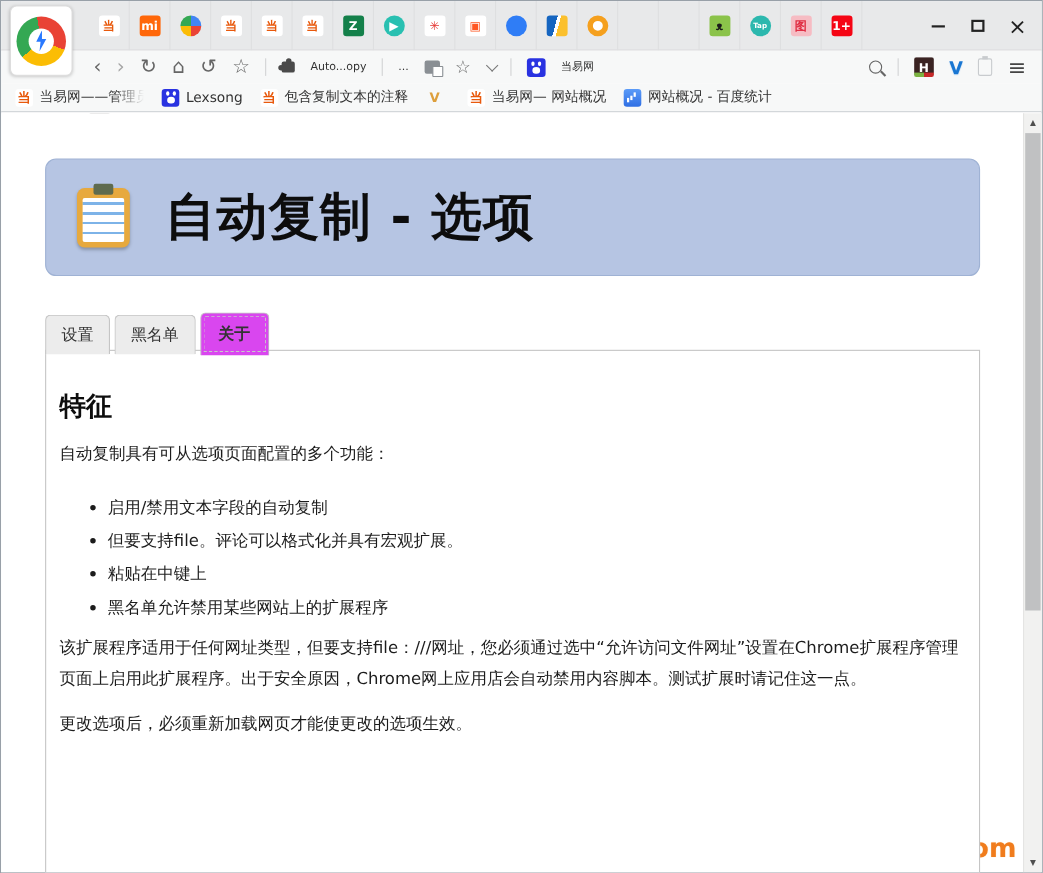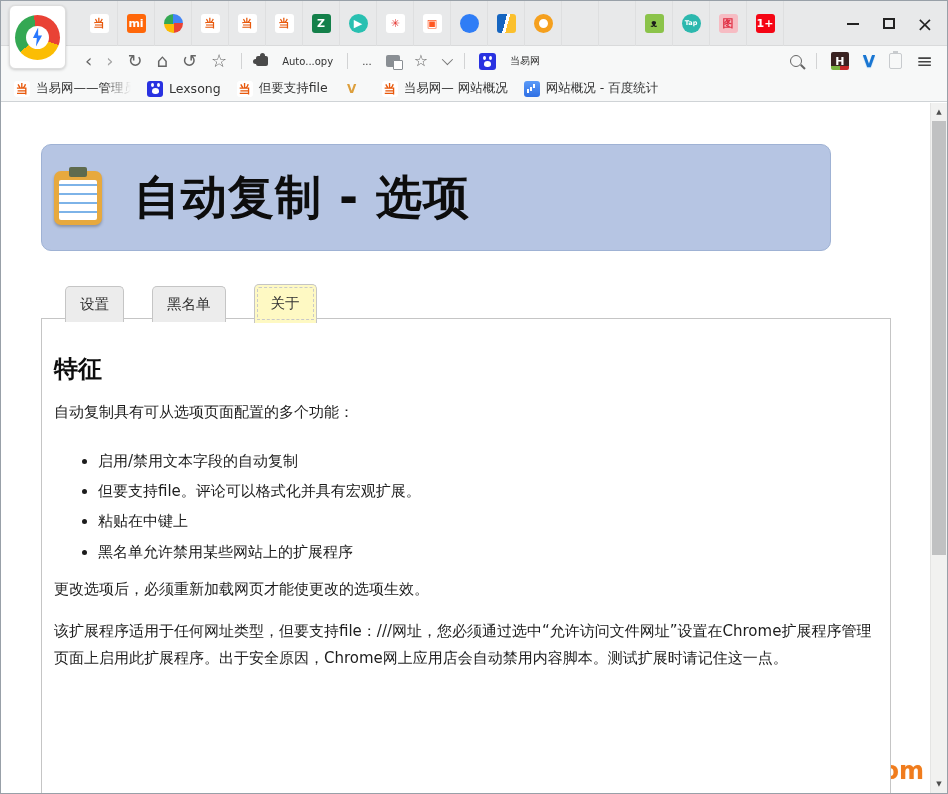--- a/index.html
+++ b/index.html
@@ -89,35 +89,35 @@
     background:#fff; border-radius:50% 50% 45% 45%; }
   .favicon.baiduicon::after { content:""; position:absolute; left:3.5px; top:2.5px; width:3px; height:4px;
     background:#fff; border-radius:50%; box-shadow:6px 0 0 #fff; }
   .favicon.tongji { background:linear-gradient(#5b9bf8,#2f6fe4); border-radius:3px; position:relative; }
   .favicon.tongji::before { content:""; position:absolute; left:3px; bottom:4px; width:2px; height:4px; background:#fff;
     box-shadow:3px -2px 0 #fff,6px -5px 0 #fff; }
   .favicon.vletter { background:transparent; }
 
   
   .page { position:absolute; top:102px; left:0; right:0; bottom:0; background:#fff; }
-  .banner { position:absolute; left:40px; top:41px; width:790px; height:107px;
-    border-radius:10px; border:1px solid #9fb2d4; display:flex; align-items:center; padding-left:12px; }
+  .banner { position:absolute; left:40px; top:41px; width:850px; height:107px;
+    border-radius:10px; border:1px solid #9fb2d4; display:flex; align-items:center; padding-left:28px; }
   .clip-emoji { width:48px; height:54px; background:#e7a93e; border-radius:7px; position:relative; flex:none;
     box-shadow:0 2px 3px rgba(0,0,0,.25); }
   .clip-emoji::before { content:""; position:absolute; left:5px; top:9px; right:5px; bottom:5px; background:
     linear-gradient(#fff 0 0) , #fff; background:
     repeating-linear-gradient(#ffffff 0 4px,#7db3e8 4px 6px,#ffffff 6px 9px); border-radius:2px; background-color:#fff; }
   .clip-emoji::after { content:""; position:absolute; left:15px; top:-4px; width:18px; height:10px;
     background:#5f6b4e; border-radius:2px; }
   .banner-title { font-size:46px; font-weight:bold; color:#0d0d0d; margin-left:32px; letter-spacing:1px; }
 
   .ui-tabs { position:absolute; left:40px; top:181px; display:flex; gap:4px; align-items:flex-end; z-index:3; }
   .ui-tab { background:#ececec; border:1px solid #c5c5c5; border-bottom:none; border-radius:5px 5px 0 0;
-    padding:8px 14px 8px; font-size:14.5px; color:#333; cursor:pointer;margin-left:24px; }
-  .ui-tab.active { background:#fef9c3; padding:9px 16px 10px; margin-bottom:-1px; font-weight:normal;
+    padding:8px 14px 8px; font-size:14.5px; color:#333; cursor:pointer; }
+  .ui-tab.active { background:#d946ef; padding:9px 16px 10px; margin-bottom:-1px; font-weight:bold;
     outline:1px dashed #c9c9c9; outline-offset:-4px; }
 
   .panel { position:absolute; left:40px; top:215px; width:850px; height:560px; background:#fff;
     border:1px solid #c5c5c5; padding:8px 16px 0 12px; font-size:15px; color:#1c1c1c; z-index:1; }
   .panel p { line-height:1.85; margin:14px 0; }
   .panel h2 { font-size:24px; font-weight:bold; margin:26px 0 14px; color:#0d0d0d; }
   .panel ul { margin:24px 0 12px; padding-left:44px; }
   .panel li { margin-bottom:10px; line-height:1.35; }
   a.link { color:#1a1ae0; text-decoration:none; cursor:pointer; }
 
@@ -249,21 +249,21 @@
 <div class="bm-item fade">
     <span class="favicon square" style="background: rgb(255, 255, 255); color: rgb(232, 89, 12);">当</span>
     <span class="bm-label">当易网——管理员登</span>
   </div>
     <div class="bm-item">
     <span class="favicon baiduicon"></span>
     <span class="bm-label">Lexsong</span>
   </div>
     <div class="bm-item">
     <span class="favicon square" style="background: rgb(255, 255, 255); color: rgb(232, 89, 12);">当</span>
-    <span class="bm-label">但要支持file</span>
+    <span class="bm-label">包含复制文本的注释</span>
   </div>
     <div class="bm-item">
     <span class="favicon vletter" style="background: transparent; color: rgb(221, 159, 60);">V</span>
     <span class="bm-label"></span>
   </div>
     <div class="bm-item">
     <span class="favicon square" style="background: rgb(255, 255, 255); color: rgb(232, 89, 12);">当</span>
     <span class="bm-label">当易网— 网站概况</span>
   </div>
     <div class="bm-item">
@@ -295,22 +295,22 @@
   <div class="panel">
     <h2>特征</h2>
     <p>自动复制具有可从选项页面配置的多个功能：</p>
     <ul>
 
     <li>启用/禁用文本字段的自动复制</li>
         <li>但要支持file。评论可以格式化并具有宏观扩展。</li>
         <li>粘贴在中键上</li>
         <li>黑名单允许禁用某些网站上的扩展程序</li>
       </ul>
+    <p>该扩展程序适用于任何网址类型，但要支持file：///网址，您必须通过选中“允许访问文件网址”设置在Chrome扩展程序管理页面上启用此扩展程序。出于安全原因，Chrome网上应用店会自动禁用内容脚本。测试扩展时请记住这一点。</p>
     <p>更改选项后，必须重新加载网页才能使更改的选项生效。</p>
-    <p>该扩展程序适用于任何网址类型，但要支持file：///网址，您必须通过选中“允许访问文件网址”设置在Chrome扩展程序管理页面上启用此扩展程序。出于安全原因，Chrome网上应用店会自动禁用内容脚本。测试扩展时请记住这一点。</p>
 
   </div>
 
   <div class="watermark">Downyi.com</div>
 </div>
 
 <div class="scrollbar">
   <div class="sb-btn sb-up">▲</div>
   <div class="sb-thumb"></div>
   <div class="sb-btn sb-down">▼</div>

